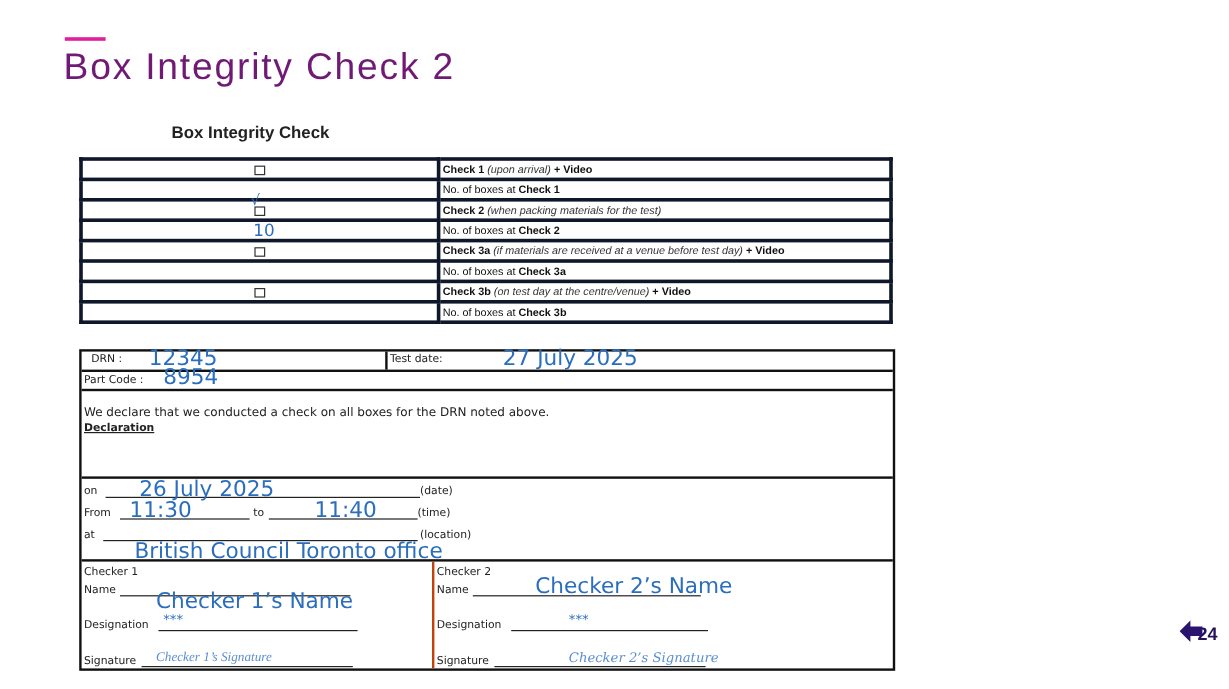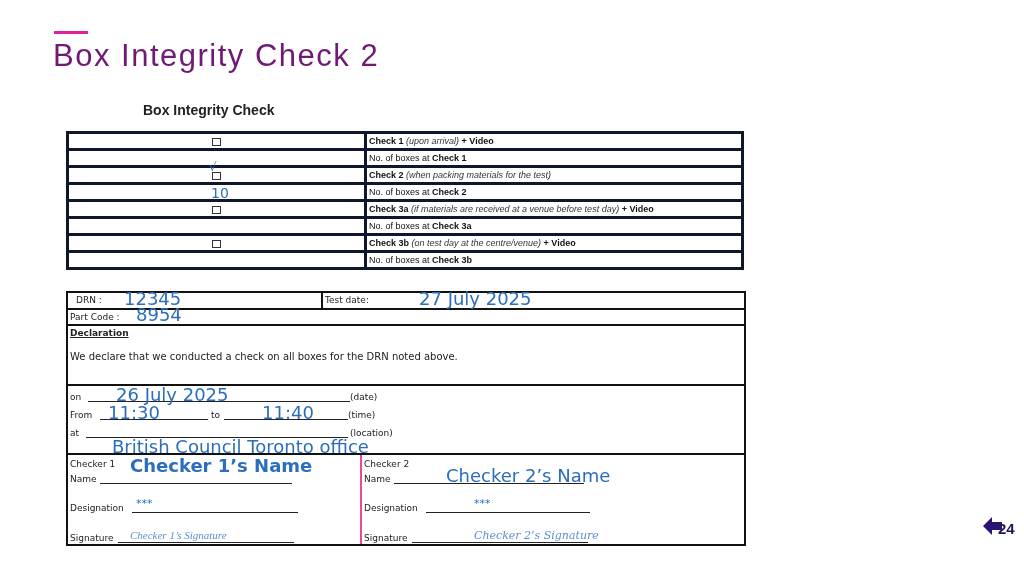--- a/index.html
+++ b/index.html
@@ -21,21 +21,21 @@
   .row { border-bottom: 2px solid #111; position: relative; }
   .row:last-child { border-bottom: none; }
   .r-drn { height: 15px; display: flex; }
   .r-drn .c1 { width: 245px; border-right: 2px solid #111; position: relative; padding-left: 8px; line-height: 15px; }
   .r-drn .c2 { flex: 1; position: relative; padding-left: 2px; line-height: 15px; }
   .r-part { height: 14px; padding-left: 2px; line-height: 14px; }
   .r-decl { height: 58px; padding-left: 2px; }
   .r-when { height: 67px; padding-left: 2px; }
   .r-check { height: 89px; display: flex; }
   .r-check .c { padding-left: 2px; position: relative; }
-  .r-check .c1 { width: 290px; border-right: 2px solid #ec4899; }
+  .r-check .c1 { width: 290px; border-right: 2px solid #c2410c; }
   .r-check .c2 { flex: 1; }
   .hv { position: absolute; color: #2a6ebd; font-size: 18px; font-family: "DejaVu Sans", sans-serif; white-space: nowrap; }
   .sig { font-family: "DejaVu Serif", serif; font-style: italic; font-size: 11px; color: #5a8fcf; }
   .line { display: inline-block; border-bottom: 1px solid #222; height: 10px; vertical-align: bottom; }
   .abs { position: absolute; white-space: nowrap; }
   .page-num { position: absolute; left: 998px; top: 520px; font-size: 15px; font-weight: bold; color: #23125a; }
   .back-arrow { position: absolute; left: 983px; top: 516px; }
 </style>
 </head>
 <body>
@@ -92,22 +92,22 @@
     <div class="c2">
       <span>Test date:</span>
       <span class="hv" style="left:96px; top:-2px;">27 July 2025</span>
     </div>
   </div>
   <div class="row r-part">
     <span>Part Code :</span>
     <span class="hv" style="left:68px; top:-2px;">8954</span>
   </div>
   <div class="row r-decl">
+    <div style="font-size:10px; margin-top:13px;">We declare that we conducted a check on all boxes for the DRN noted above.</div>
     <div style="font-weight:bold; text-decoration:underline; padding-top:2px;">Declaration</div>
-    <div style="font-size:10px; margin-top:13px;">We declare that we conducted a check on all boxes for the DRN noted above.</div>
   </div>
   <div class="row r-when">
     <span class="abs" style="left:2px; top:6px;">on</span>
     <span class="line abs" style="left:20px; top:5px; width:262px;"></span>
     <span class="hv" style="left:48px; top:-2px;">26 July 2025</span>
     <span class="abs" style="left:282px; top:6px;">(date)</span>
 
     <span class="abs" style="left:2px; top:24px;">From</span>
     <span class="line abs" style="left:32px; top:23px; width:108px;"></span>
     <span class="hv" style="left:40px; top:16px;">11:30</span>
@@ -119,21 +119,21 @@
     <span class="abs" style="left:2px; top:42px;">at</span>
     <span class="line abs" style="left:18px; top:41px; width:262px;"></span>
     <span class="hv" style="left:44px; top:50px;">British Council Toronto office</span>
     <span class="abs" style="left:282px; top:42px;">(location)</span>
   </div>
   <div class="row r-check">
     <div class="c c1">
       <span class="abs" style="left:2px; top:4px;">Checker 1</span>
       <span class="abs" style="left:2px; top:19px;">Name</span>
       <span class="line abs" style="left:32px; top:18px; width:192px;"></span>
-      <span class="hv" style="left:62px; top:0;font-weight:bold;">Checker 1’s Name</span>
+      <span class="hv" style="left:62px; top:23px;">Checker 1’s Name</span>
       <span class="abs" style="left:2px; top:48px;">Designation</span>
       <span class="line abs" style="left:64px; top:47px; width:166px;"></span>
       <span class="hv" style="left:68px; top:42px; font-size:11px;">***</span>
       <span class="abs" style="left:2px; top:78px;">Signature</span>
       <span class="line abs" style="left:50px; top:77px; width:176px;"></span>
       <span class="abs sig" style="left:62px; top:74px;font-family:Liberation Serif, serif;">Checker 1’s Signature</span>
     </div>
     <div class="c c2">
       <span class="abs" style="left:2px; top:4px;">Checker 2</span>
       <span class="abs" style="left:2px; top:19px;">Name</span>

